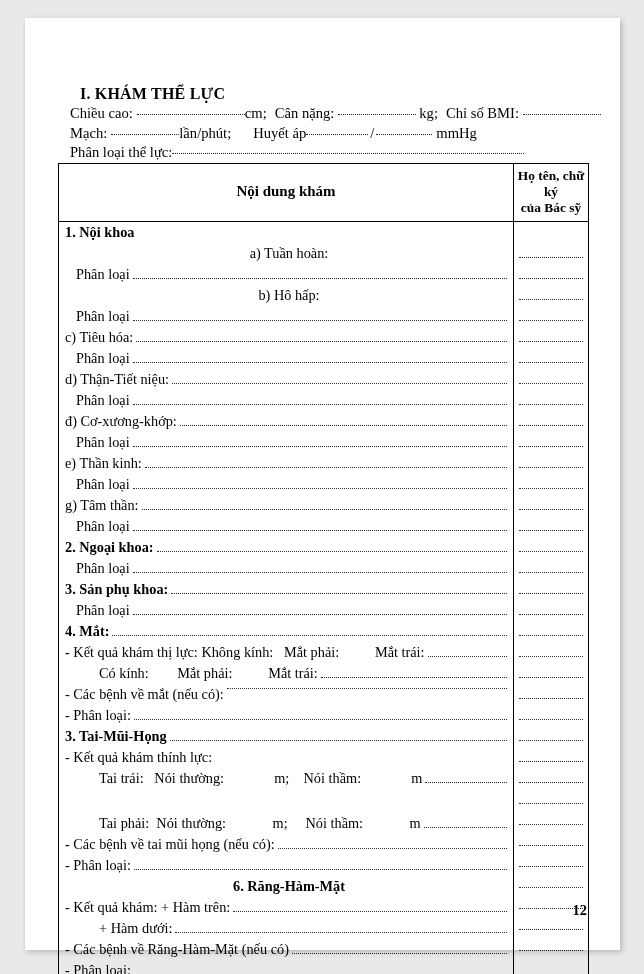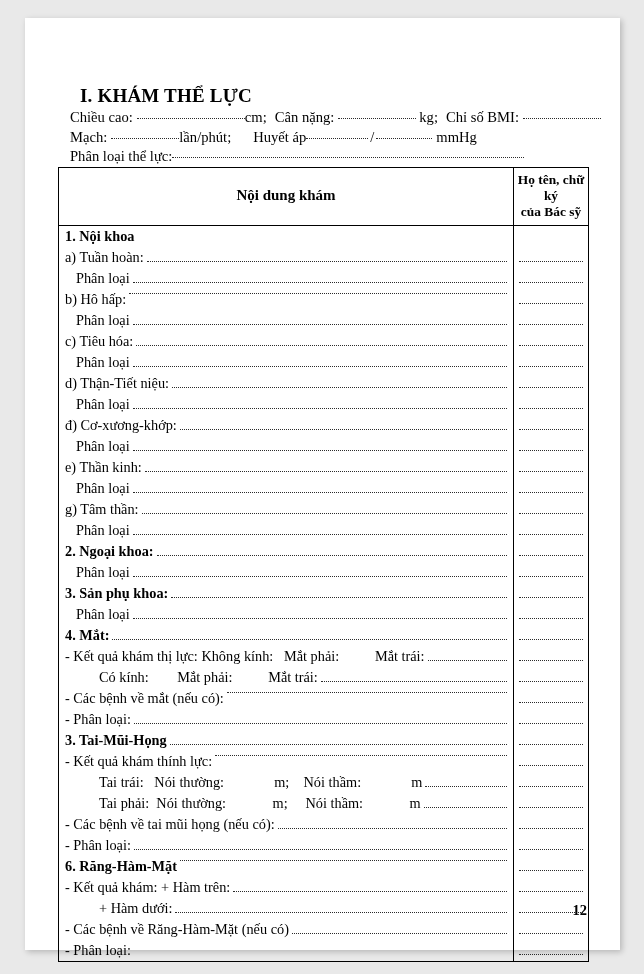--- a/index.html
+++ b/index.html
@@ -28,21 +28,21 @@
   #sheet {
     position: absolute;
     left: 33px;
     top: 67px;
     width: 530px;
   }
 
   
   .sec-title {
     font-weight: bold;
-    font-size: 19px;
+    font-size: 16px;
     letter-spacing: .2px;
     margin: 0 0 1px 22px;
   }
   #sec1 .line {
     font-size: 14.6px;
     line-height: 19.5px;
     white-space: nowrap;
     margin-left: 12px;
   }
   .dots {
@@ -158,29 +158,29 @@
             <span>Họ tên, chữ ký</span><br>
             <span>của Bác sỹ</span>
           </th>
         </tr>
       </thead>
       <tbody>
         <tr>
           <td class="body-left">
             <div class="rows" id="rows">
                 <div class="row b"><span>1. Nội khoa</span></div>
-                <div class="row" style="display: flex; align-items: center;">
+                <div class="row" style="display: flex; align-items: center; flex-direction: column;">
                   <span style="flex: 0 0 auto; white-space: pre;">a) Tuần hoàn:</span>
                   <span class="dots" style="flex: 1 1 auto; margin-left: 3px; margin-right: 6px; top: 4px; position: relative; height: 0px;"></span>
                 </div>
                 <div class="row ind1" style="display: flex; align-items: center;">
                   <span style="flex: 0 0 auto; white-space: pre;">Phân loại</span>
                   <span class="dots" style="flex: 1 1 auto; margin-left: 3px; margin-right: 6px; top: 4px; position: relative; height: 0px;"></span>
                 </div>
-                <div class="row" style="display: flex; ">
+                <div class="row" style="display: flex; align-items: center; flex-direction: column;">
                   <span style="flex: 0 0 auto; white-space: pre;">b) Hô hấp:</span>
                   <span class="dots" style="flex: 1 1 auto; margin-left: 3px; margin-right: 6px; top: 4px; position: relative; height: 0px;"></span>
                 </div>
                 <div class="row ind1" style="display: flex; align-items: center;">
                   <span style="flex: 0 0 auto; white-space: pre;">Phân loại</span>
                   <span class="dots" style="flex: 1 1 auto; margin-left: 3px; margin-right: 6px; top: 4px; position: relative; height: 0px;"></span>
                 </div>
                 <div class="row" style="display: flex; align-items: center;">
                   <span style="flex: 0 0 auto; white-space: pre; font-family: Liberation Serif, serif;">c) Tiêu hóa:</span>
                   <span class="dots" style="flex: 1 1 auto; margin-left: 3px; margin-right: 6px; top: 4px; position: relative; height: 0px;"></span>
@@ -254,41 +254,41 @@
                   <span class="dots" style="flex: 1 1 auto; margin-left: 3px; margin-right: 6px; top: 4px; position: relative; height: 0px;"></span>
                 </div>
                 <div class="row" style="display: flex; align-items: center;">
                   <span style="flex: 0 0 auto; white-space: pre;">- Phân loại:</span>
                   <span class="dots" style="flex: 1 1 auto; margin-left: 3px; margin-right: 6px; top: 4px; position: relative; height: 0px;"></span>
                 </div>
                 <div class="row b" style="display: flex; align-items: center;">
                   <span style="flex: 0 0 auto; white-space: pre;">3. Tai-Mũi-Họng</span>
                   <span class="dots" style="flex: 1 1 auto; margin-left: 3px; margin-right: 6px; top: 4px; position: relative; height: 0px;"></span>
                 </div>
-                <div class="row" style="display: flex; align-items: flex-start;">
+                <div class="row" style="display: flex; align-items: flex-end;">
                   <span style="flex: 0 0 auto; white-space: pre;">- Kết quả khám thính lực:</span>
                   <span class="dots" style="flex: 1 1 auto; margin-left: 3px; margin-right: 6px; top: 4px; position: relative; height: 0px;"></span>
                 </div>
                 <div class="row ind2" style="display: flex; align-items: center;">
                   <span style="flex: 0 0 auto; white-space: pre;">Tai trái:   Nói thường:              m;    Nói thầm:              m</span>
                   <span class="dots" style="flex: 1 1 auto; margin-left: 3px; margin-right: 6px; top: 4px; position: relative; height: 0px;"></span>
                 </div>
-                <div class="row ind2" style="display: flex; align-items: center;">
+                <div class="row ind2" style="display: flex; align-items: center; margin-top: 24px;">
                   <span style="flex: 0 0 auto; white-space: pre;">Tai phải:  Nói thường:             m;     Nói thầm:             m</span>
                   <span class="dots" style="flex: 1 1 auto; margin-left: 3px; margin-right: 6px; top: 4px; position: relative; height: 0px;"></span>
                 </div>
                 <div class="row" style="display: flex; align-items: center;">
                   <span style="flex: 0 0 auto; white-space: pre;">- Các bệnh về tai mũi họng (nếu có):</span>
                   <span class="dots" style="flex: 1 1 auto; margin-left: 3px; margin-right: 6px; top: 4px; position: relative; height: 0px;"></span>
                 </div>
                 <div class="row" style="display: flex; align-items: center;">
                   <span style="flex: 0 0 auto; white-space: pre;">- Phân loại:</span>
                   <span class="dots" style="flex: 1 1 auto; margin-left: 3px; margin-right: 6px; top: 4px; position: relative; height: 0px;"></span>
                 </div>
-                <div class="row b" style="display: flex; ">
+                <div class="row b" style="display: flex; align-items: center; flex-direction: column;">
                   <span style="flex: 0 0 auto; white-space: pre;">6. Răng-Hàm-Mặt</span>
                   <span class="dots" style="flex: 1 1 auto; margin-left: 3px; margin-right: 6px; top: 4px; position: relative; height: 0px;"></span>
                 </div>
                 <div class="row" style="display: flex; align-items: center;">
                   <span style="flex: 0 0 auto; white-space: pre;">- Kết quả khám: + Hàm trên:</span>
                   <span class="dots" style="flex: 1 1 auto; margin-left: 3px; margin-right: 6px; top: 4px; position: relative; height: 0px;"></span>
                 </div>
                 <div class="row ind2" style="display: flex; align-items: center;">
                   <span style="flex: 0 0 auto; white-space: pre;">+ Hàm dưới:</span>
                   <span class="dots" style="flex: 1 1 auto; margin-left: 3px; margin-right: 6px; top: 4px; position: relative; height: 0px;"></span>

